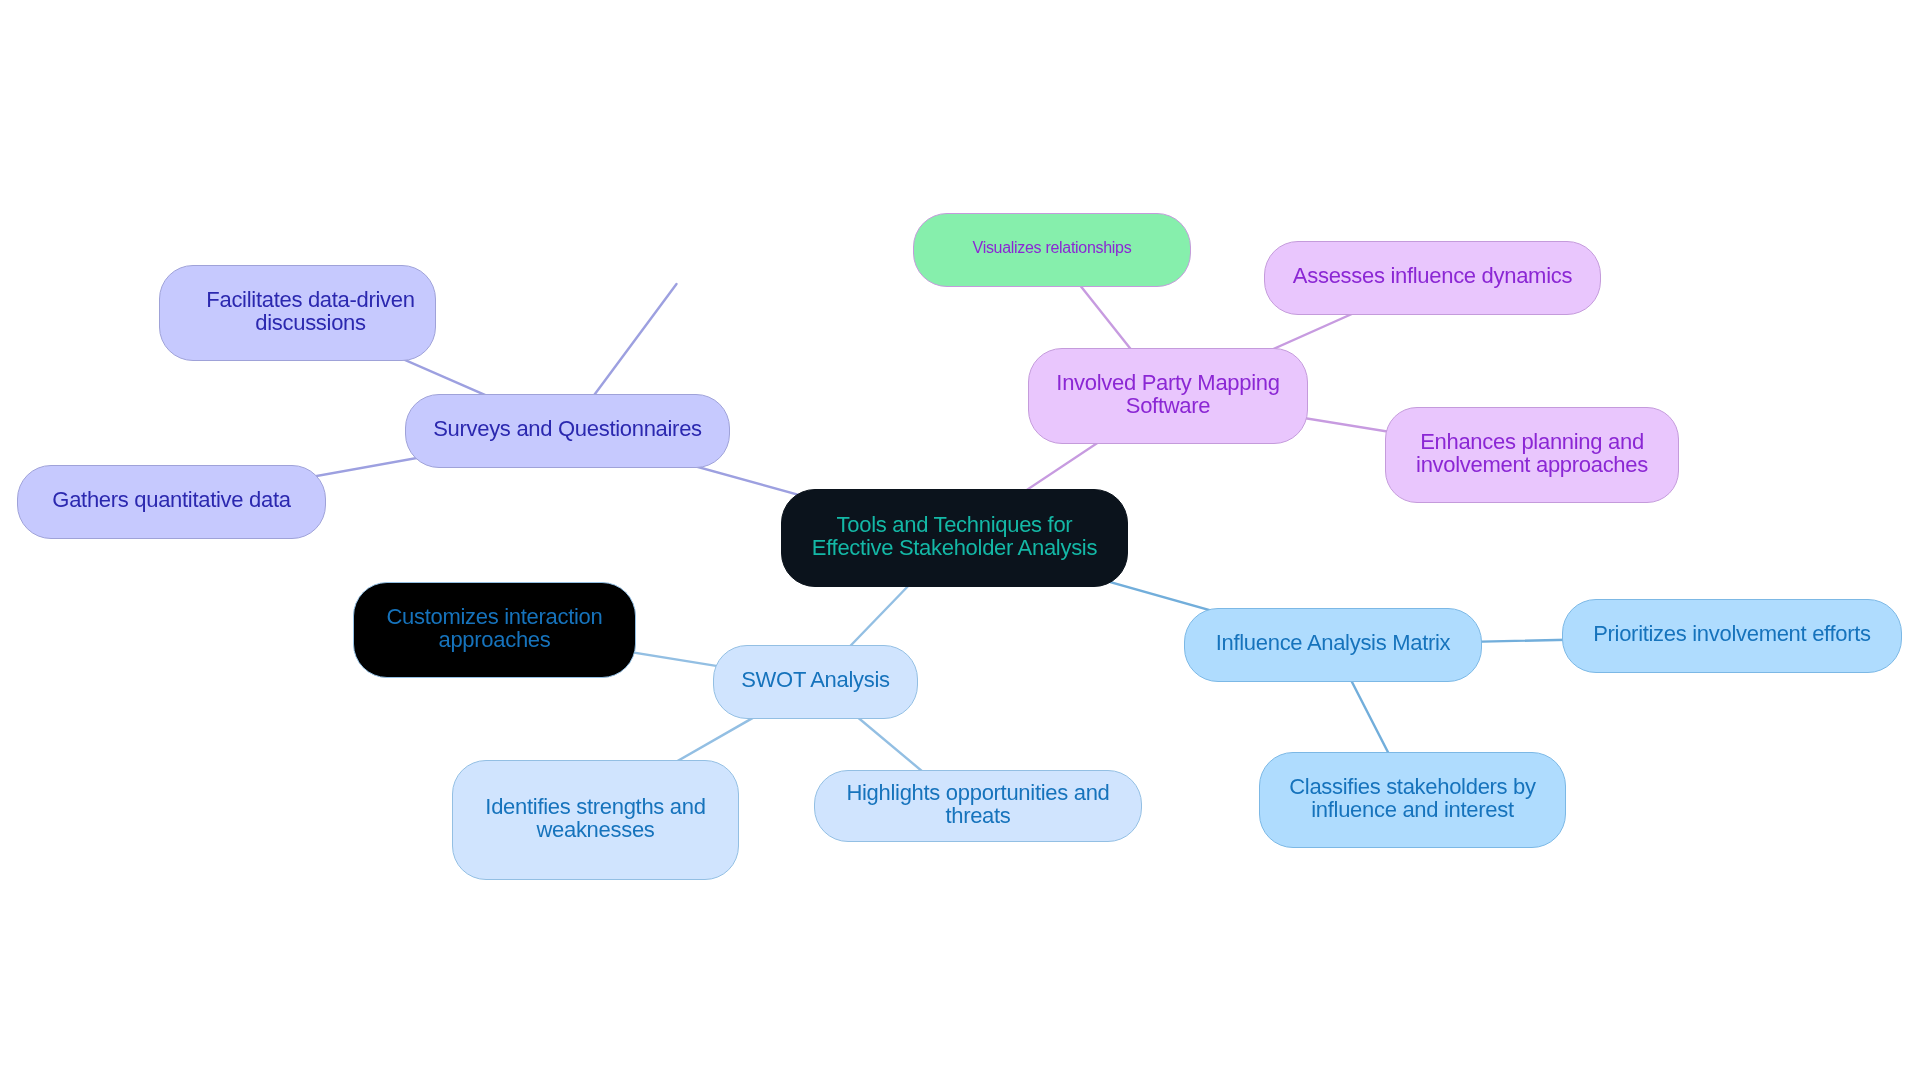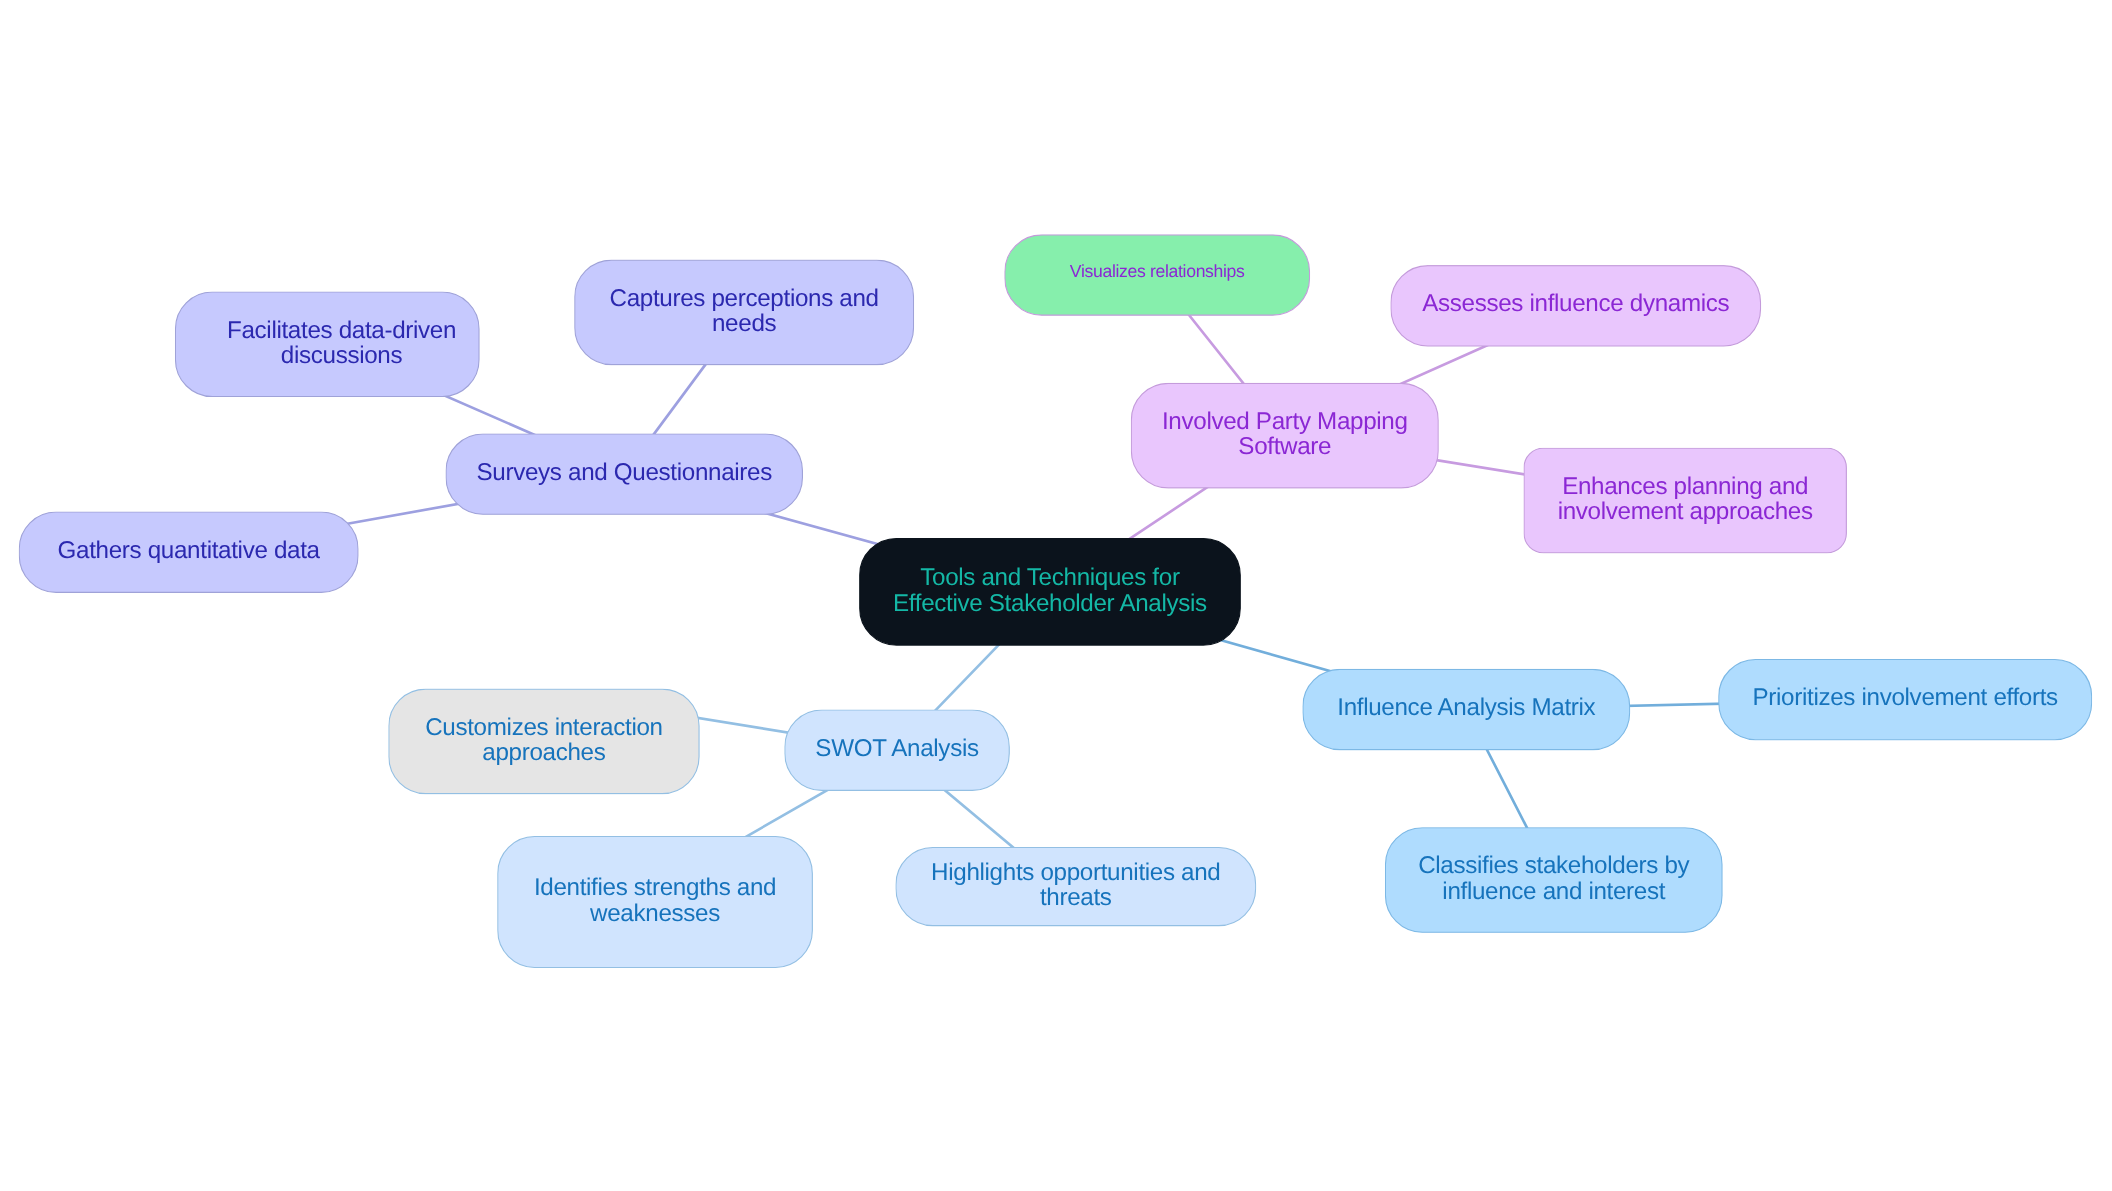--- a/index.html
+++ b/index.html
@@ -47,26 +47,20 @@
       <span class="node-label">
         <div class="line">Surveys and Questionnaires</div>
       </span>
     </div>
     <div class="node" style="left: 159px; top: 265px; width: 277px; height: 96px; background: rgb(198, 201, 254); border-color: rgb(159, 162, 216); color: rgb(43, 40, 175); font-size: 22px; line-height: 23.5px; border-radius: 34px; padding-left: 26px;">
       <span class="node-label">
         <div class="line">Facilitates data-driven</div>
         <div class="line">discussions</div>
       </span>
     </div>
-    <div class="node" style="left: 522px; top: 236px; width: 309px; height: 96px; background: rgb(198, 201, 254); border-color: rgb(159, 162, 216); color: rgb(43, 40, 175); font-size: 22px; line-height: 23.5px; border-radius: 34px;">
-      <span class="node-label">
-        <div class="line">Captures perceptions and</div>
-        <div class="line">needs</div>
-      </span>
-    </div>
     <div class="node" style="left: 17px; top: 465px; width: 309px; height: 74px; background: rgb(198, 201, 254); border-color: rgb(159, 162, 216); color: rgb(43, 40, 175); font-size: 22px; line-height: 23.5px; border-radius: 34px;">
       <span class="node-label">
         <div class="line">Gathers quantitative data</div>
       </span>
     </div>
     <div class="node" style="left: 1028px; top: 348px; width: 280px; height: 96px; background: rgb(233, 198, 253); border-color: rgb(196, 155, 219); color: rgb(139, 39, 212); font-size: 22px; line-height: 23.5px; border-radius: 34px;">
       <span class="node-label">
         <div class="line">Involved Party Mapping</div>
         <div class="line">Software</div>
       </span>
@@ -74,32 +68,32 @@
     <div class="node" style="left: 913px; top: 213px; width: 278px; height: 74px; background: #86efac; border-color: rgb(196, 155, 219); color: rgb(139, 39, 212); font-size: 16px; line-height: 23.5px; border-radius: 34px;">
       <span class="node-label">
         <div class="line">Visualizes relationships</div>
       </span>
     </div>
     <div class="node" style="left: 1264px; top: 241px; width: 337px; height: 74px; background: rgb(233, 198, 253); border-color: rgb(196, 155, 219); color: rgb(139, 39, 212); font-size: 22px; line-height: 23.5px; border-radius: 34px;">
       <span class="node-label">
         <div class="line">Assesses influence dynamics</div>
       </span>
     </div>
-    <div class="node" style="left: 1385px; top: 407px; width: 294px; height: 96px; background: rgb(233, 198, 253); border-color: rgb(196, 155, 219); color: rgb(139, 39, 212); font-size: 22px; line-height: 23.5px; border-radius: 18px;">
+    <div class="node" style="left: 1385px; top: 407px; width: 294px; height: 96px; background: rgb(233, 198, 253); border-color: rgb(196, 155, 219); color: rgb(139, 39, 212); font-size: 22px; line-height: 23.5px; border-radius: 32px;">
       <span class="node-label">
         <div class="line">Enhances planning and</div>
         <div class="line">involvement approaches</div>
       </span>
     </div>
     <div class="node" style="left: 713px; top: 645px; width: 205px; height: 74px; background: rgb(208, 228, 254); border-color: rgb(147, 191, 227); color: rgb(22, 115, 188); font-size: 22px; line-height: 23.5px; border-radius: 34px;">
       <span class="node-label">
         <div class="line">SWOT Analysis</div>
       </span>
     </div>
-    <div class="node" style="left: 353px; top: 582px; width: 283px; height: 96px; background: #e5e5e5; border-color: rgb(147, 191, 227); color: rgb(22, 115, 188); font-size: 22px; line-height: 23.5px; border-radius: 34px; margin-top: 44px;">
+    <div class="node" style="left: 353px; top: 582px; width: 283px; height: 96px; background: #000000; border-color: rgb(147, 191, 227); color: rgb(22, 115, 188); font-size: 22px; line-height: 23.5px; border-radius: 34px;">
       <span class="node-label">
         <div class="line">Customizes interaction</div>
         <div class="line">approaches</div>
       </span>
     </div>
     <div class="node" style="left: 452px; top: 760px; width: 287px; height: 120px; background: rgb(208, 228, 254); border-color: rgb(147, 191, 227); color: rgb(22, 115, 188); font-size: 22px; line-height: 23.5px; border-radius: 34px;">
       <span class="node-label">
         <div class="line">Identifies strengths and</div>
         <div class="line">weaknesses</div>
       </span>

